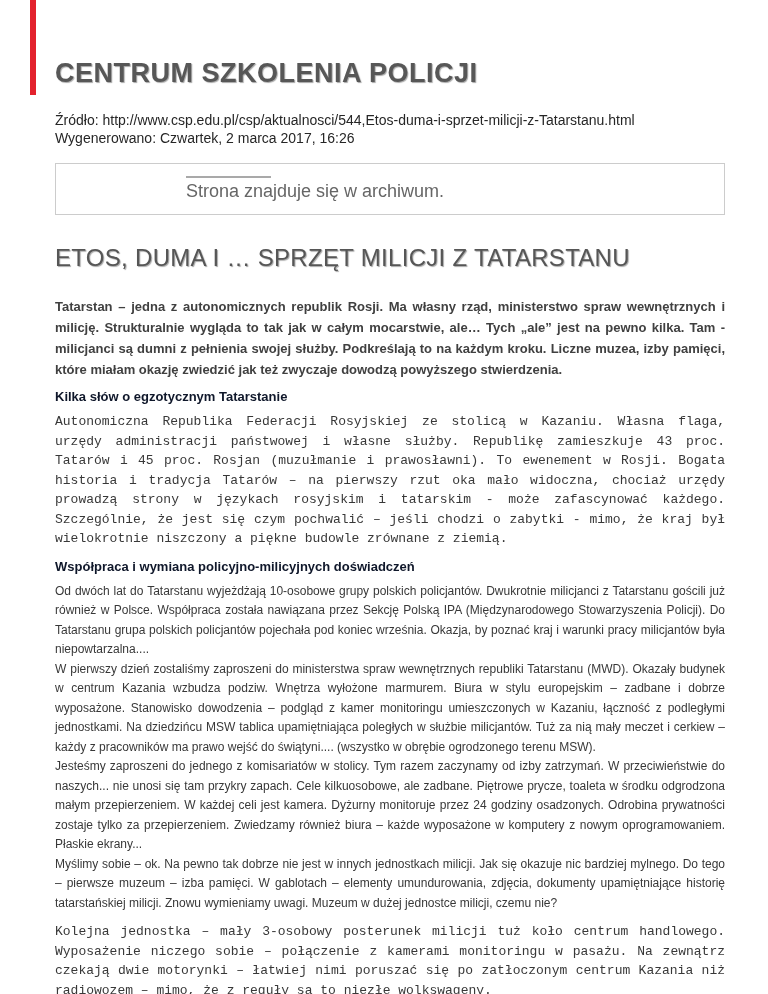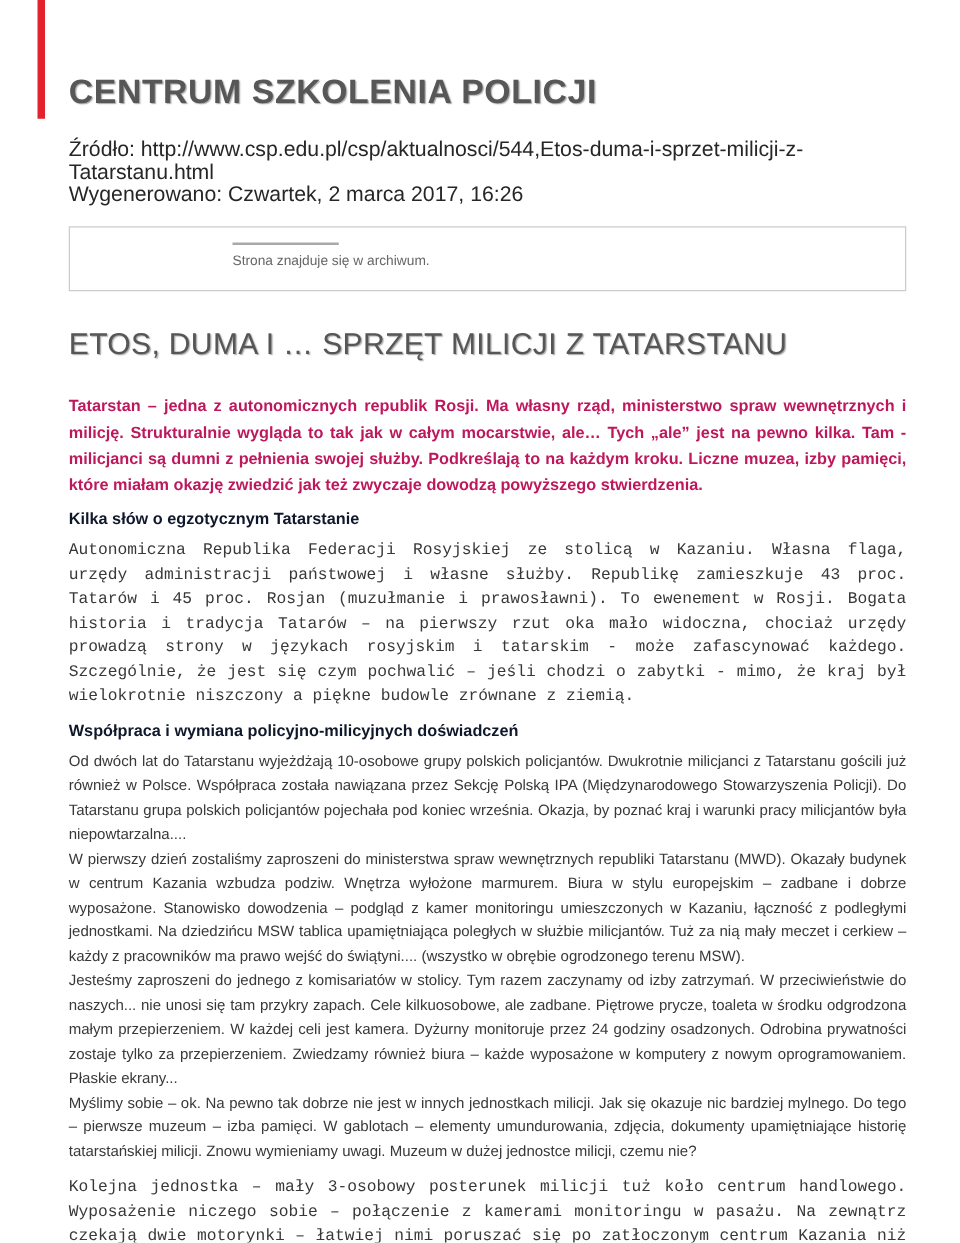--- a/index.html
+++ b/index.html
@@ -34,56 +34,56 @@
   .site-title {
     font-size: 27px;
     font-weight: bold;
     color: var(--title-gray, #575757);
     letter-spacing: 0.5px;
     text-shadow: 1px 1px 1px rgba(0,0,0,0.35);
     margin: 8px 0 22px 0;
     line-height: 31px;
   }
   .meta {
-    font-size: 17px;
+    font-size: 14px;
     line-height: 18px;
     color: #262626;
     margin: 0;
   }
   .archive-box {
     border: 1px solid var(--archive-border, #cccccc);
     margin: 16px 0 30px 0;
     padding: 10px 12px 14px 130px;
     background: #ffffff;
   }
   .archive-rule {
     width: 85px;
     border-top: 2px solid #a9a9a9;
     margin: 2px 0 5px 0;
   }
   .archive-text {
-    font-size: 11px;
+    font-size: 18px;
     color: var(--archive-text, #666666);
     line-height: 17px;
   }
   .article-title {
     font-size: 24px;
     font-weight: normal;
     color: #565656;
     letter-spacing: 0.3px;
     text-shadow: 1px 1px 1px rgba(0,0,0,0.35);
     margin: 0 0 26px 0;
     line-height: 25px;
   }
   .lead {
     font-size: 13px;
     font-weight: bold;
     line-height: 21px;
     text-align: justify;
-    color: #be185d;
+    color: #404040;
     margin: 0 0 8px 0;
   }
   .section-heading {
     font-size: 13px;
     font-weight: bold;
     color: #0f172a;
     margin: 0 0 7px 0;
     line-height: 17px;
   }
   .body-p {

